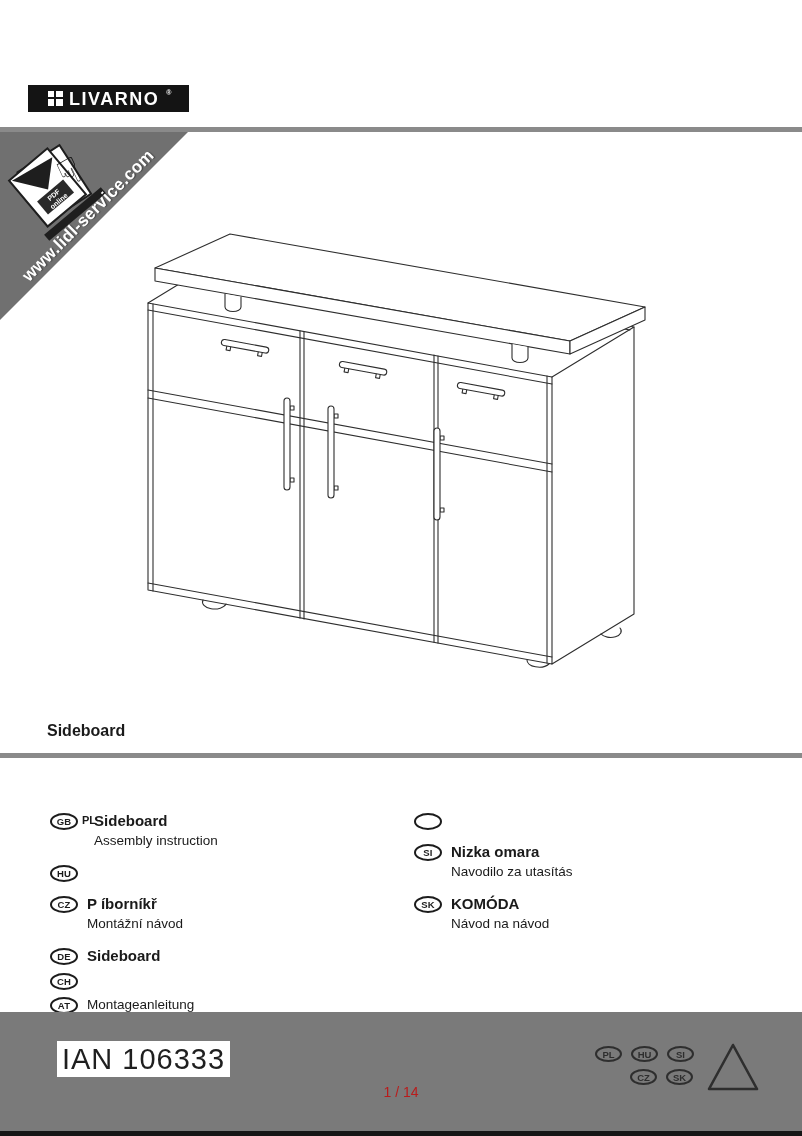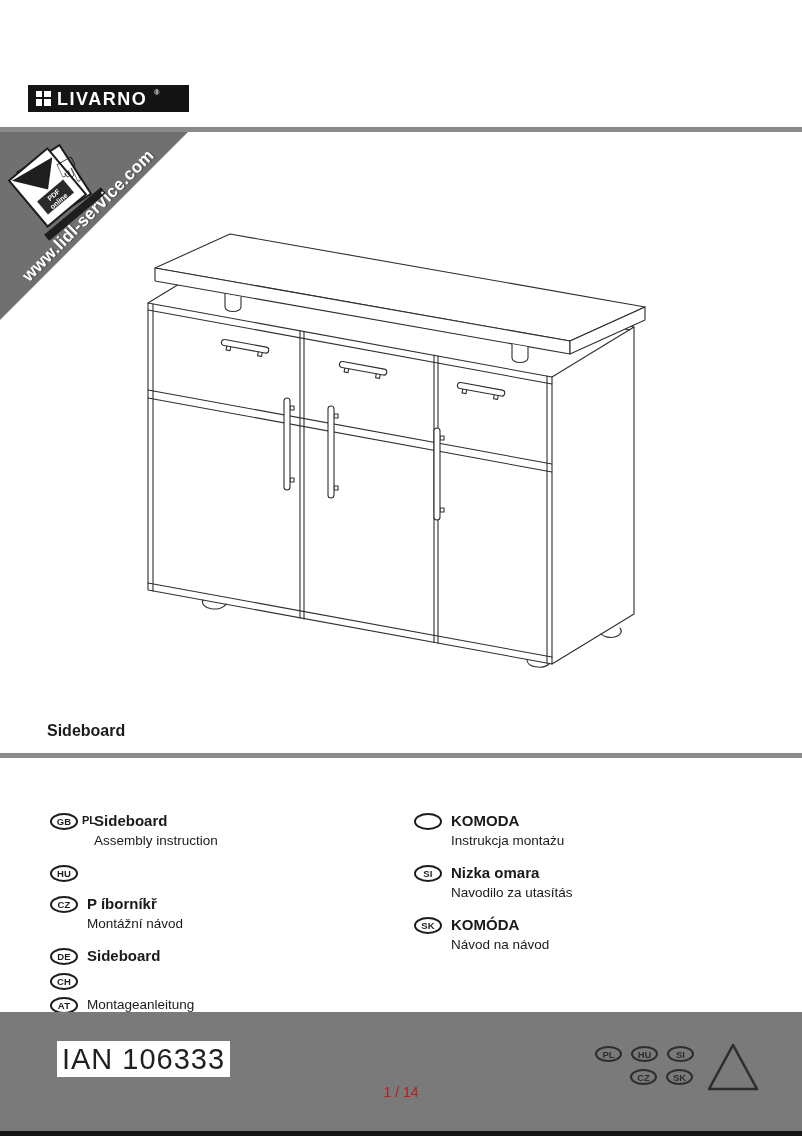--- a/index.html
+++ b/index.html
@@ -5,21 +5,21 @@
   html,body{margin:0;padding:0;}
   body{
     width:802px;height:1136px;position:relative;overflow:hidden;
     background:#ffffff;font-family:"Liberation Sans",sans-serif;color:#1a1a1a;
   }
   .abs{position:absolute;}
 
   
   .logo{
     left:28px;top:85px;width:161px;height:27px;background:#141414;
-    display:flex;align-items:center;padding-left:8px;box-sizing:border-box;gap:6px;
+    display:flex;align-items:center;padding-left:20px;box-sizing:border-box;gap:6px;
   }
   .logo-text{color:#fff;font-weight:bold;font-size:18px;letter-spacing:1.5px;line-height:1;}
   .logo-reg{color:#fff;font-size:7px;vertical-align:top;position:relative;top:-6px;left:1px;font-weight:bold;}
   .rule-top{left:0;top:127px;width:802px;height:5px;background:#8a8a8a;}
 
   
   .corner-tri{
     left:0;top:132px;width:0;height:0;
     border-top:188px solid #707070;border-right:188px solid transparent;
   }
@@ -208,24 +208,20 @@
     <div class="lang-row compact">
       <span class="lang-badge">AT</span>
       <div>
         <div class="lang-sub">Montageanleitung</div>
       </div>
     </div>
   </div>
 <div class="abs lang-col" id="lang-right">
     <div class="lang-row">
       <span class="lang-badge"></span>
-      <div>
-        <div class="lang-title">KOMODA</div>
-        <div class="lang-sub">Instrukcja montażu</div>
-      </div>
     </div>
     <div class="lang-row">
       <span class="lang-badge">SI</span>
       <div>
         <div class="lang-title">Nizka omara</div>
         <div class="lang-sub">Navodilo za utasítás</div>
       </div>
     </div>
     <div class="lang-row">
       <span class="lang-badge">SK</span>

